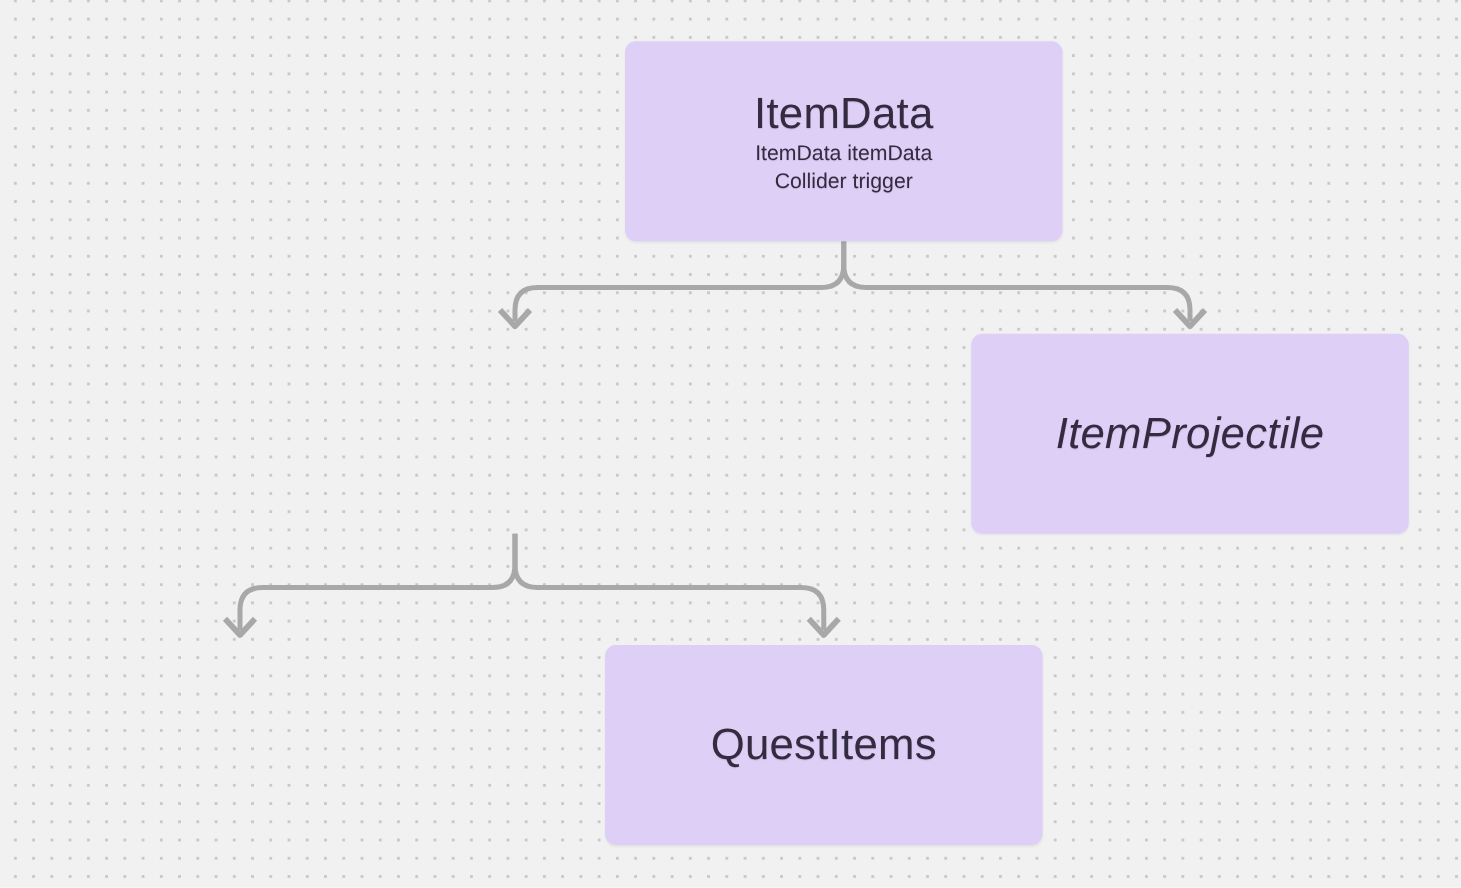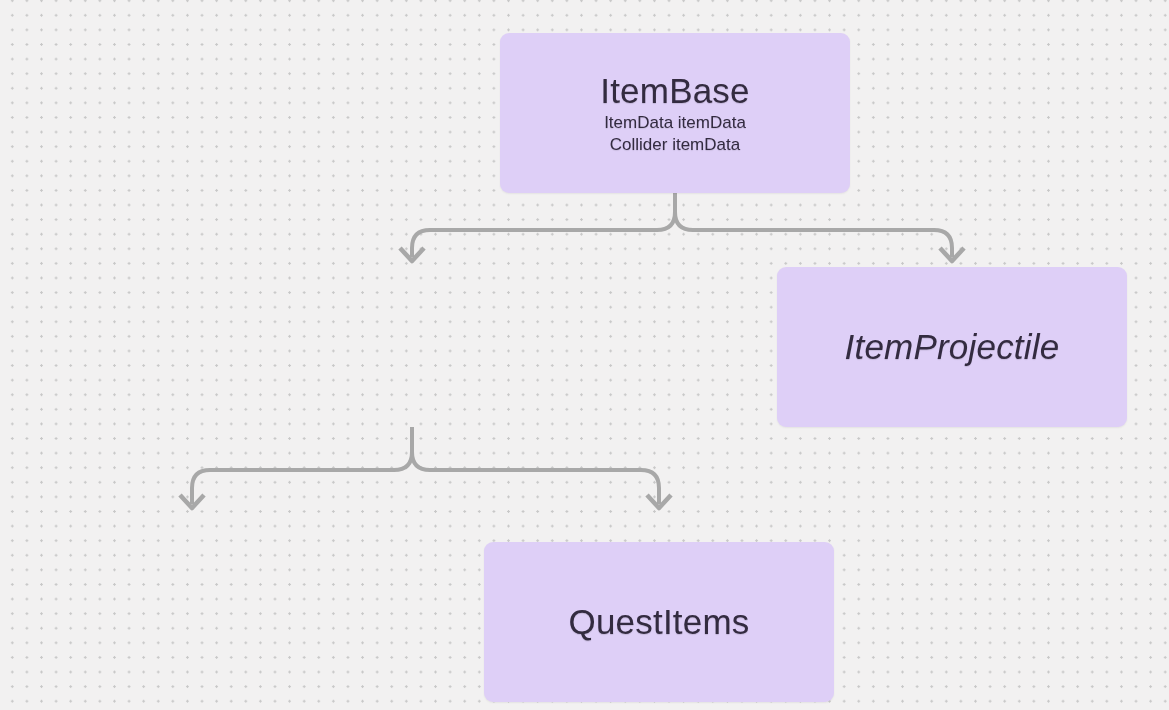--- a/index.html
+++ b/index.html
@@ -67,21 +67,21 @@
   .node-field {
     font-size: 17px;
     font-weight: 500;
     line-height: 22px;
     text-shadow: 0 1px 1px rgba(0,0,0,0.10);
   }
   #node-itembase      { left: 500px; top:  33px; }
   #node-itemobject    { left: 237px; top: 267px; }
   #node-itemprojectile{ left: 777px; top: 267px; font-style: italic; }
   #node-useableitems  { left:  17px; top: 516px; }
-  #node-questitems    { left: 484px; top: 516px; margin-top: 26px; }
+  #node-questitems    { left: 484px; top: 516px; }
 </style>
 </head>
 <body>
 
 <div class="canvas">
 
   <svg class="connector-layer" viewBox="0 0 1169 710" xmlns="http://www.w3.org/2000/svg">
 
     <g>
       <path d="M 675 193 L 675 212 Q 675 230 657 230 L 430 230 Q 412 230 412 248 L 412 257"></path>
@@ -98,23 +98,23 @@
       <path class="arrowhead" d="M 180 495 L 192 508 L 204 495"></path>
     </g>
 
     <g>
       <path d="M 412 427 L 412 452 Q 412 470 430 470 L 641 470 Q 659 470 659 488 L 659 504"></path>
       <path class="arrowhead" d="M 647 495 L 659 508 L 671 495"></path>
     </g>
   </svg>
 
   <div class="node" id="node-itembase">
-    <div class="node-title">ItemBase</div>
+    <div class="node-title">ItemData</div>
     <div class="node-field">ItemData itemData</div>
-    <div class="node-field">Collider itemData</div>
+    <div class="node-field">Collider trigger</div>
   </div>
 
 
   <div class="node" id="node-itemprojectile">
     <div class="node-title">ItemProjectile</div>
   </div>
 
 
   <div class="node" id="node-questitems">
     <div class="node-title">QuestItems</div>

